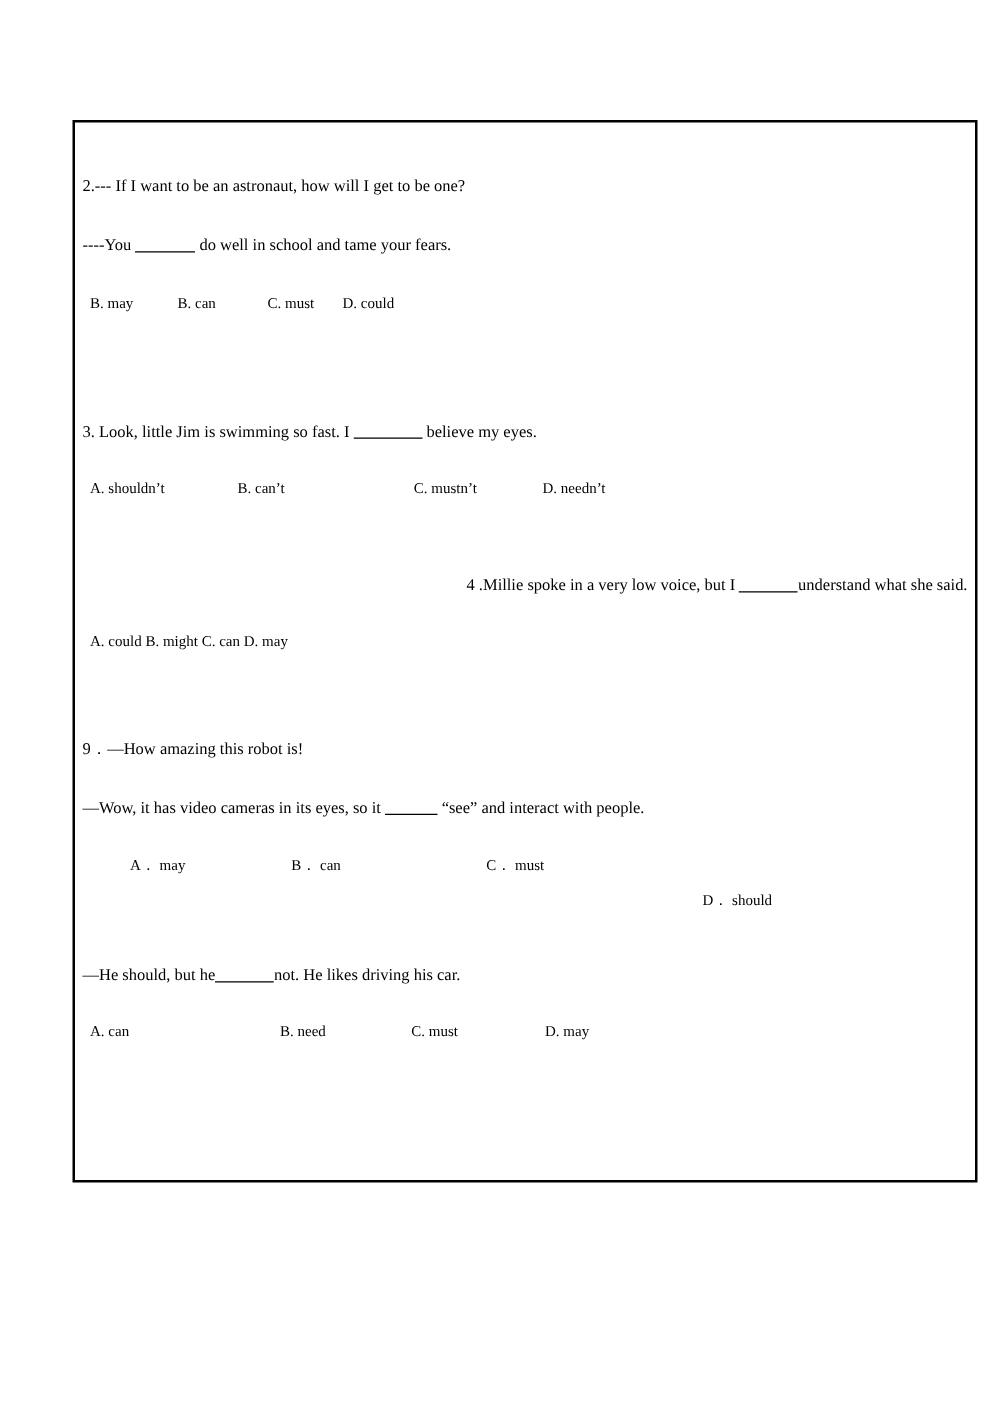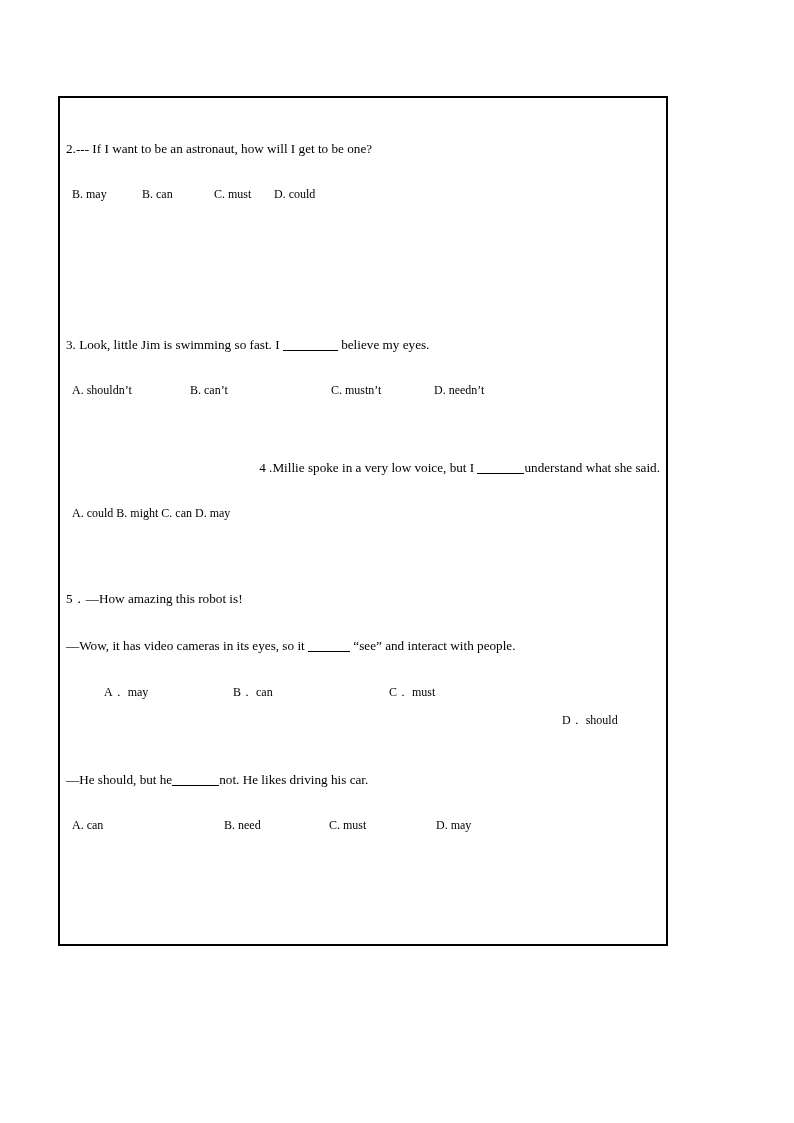--- a/index.html
+++ b/index.html
@@ -13,21 +13,21 @@
     position: relative;
     font-family: "Liberation Serif", "DejaVu Serif", serif;
     color: #000000;
     -webkit-font-smoothing: antialiased;
   }
 
   #worksheet-box {
     position: absolute;
     left: 58px;
     top: 96px;
-    width: 610px;
+    width: 724px;
     height: 850px;
     border: 2px solid #000000;
     box-sizing: border-box;
     overflow: hidden;
   }
 
   .qblock {
     position: absolute;
     left: 6px;
     right: 6px;
@@ -68,20 +68,21 @@
     margin-bottom: -0.1em;
   }
 </style>
 </head>
 <body>
 
 <div id="worksheet-box">
   <div id="questions-container">
       <div class="qblock" style="top: 44px;">
         <div class="qline"><span>2.--- If I want to be an astronaut, how will I get to be one?</span></div>
+        <div class="qline"><span>----You </span><span class="blank" style="width: 48px;"></span><span> do well in school and tame your fears.</span></div>
         <div class="opts">
           <span class="opt" style="left: 6px;">B. may</span>
           <span class="opt" style="left: 76px;">B. can</span>
           <span class="opt" style="left: 148px;">C. must</span>
           <span class="opt" style="left: 208px;">D. could</span>
         </div>
       </div>
       <div class="qblock" style="top: 239px;">
         <div class="qline"><span>3. Look, little Jim is swimming so fast. I </span><span class="blank" style="width: 55px;"></span><span> believe my eyes.</span></div>
         <div class="opts">
@@ -91,21 +92,21 @@
           <span class="opt" style="left: 368px;">D. needn’t</span>
         </div>
       </div>
       <div class="qblock" style="top: 362px; text-align: right;">
         <div class="qline"><span>4 .Millie spoke in a very low voice, but I </span><span class="blank" style="width: 47px;"></span><span>understand what she said.</span></div>
         <div class="opts">
           <span class="opt" style="left: 6px;">A. could B. might C. can D. may</span>
         </div>
       </div>
       <div class="qblock" style="top: 494px;">
-        <div class="qline"><span>5．—How amazing this robot is!</span></div>
+        <div class="qline"><span>9．—How amazing this robot is!</span></div>
         <div class="qline"><span>—Wow, it has video cameras in its eyes, so it </span><span class="blank" style="width: 42px;"></span><span> “see” and interact with people.</span></div>
         <div class="opts">
           <span class="opt" style="left: 6px; margin-left: 32px;">A． may</span>
           <span class="opt" style="left: 167px;">B． can</span>
           <span class="opt" style="left: 323px;">C． must</span>
           <span class="opt" style="left: 496px; margin-top: 28px;">D． should</span>
         </div>
       </div>
       <div class="qblock" style="top: 674px;">
         <div class="qline"><span>—He should, but he</span><span class="blank" style="width: 47px;"></span><span>not. He likes driving his car.</span></div>

